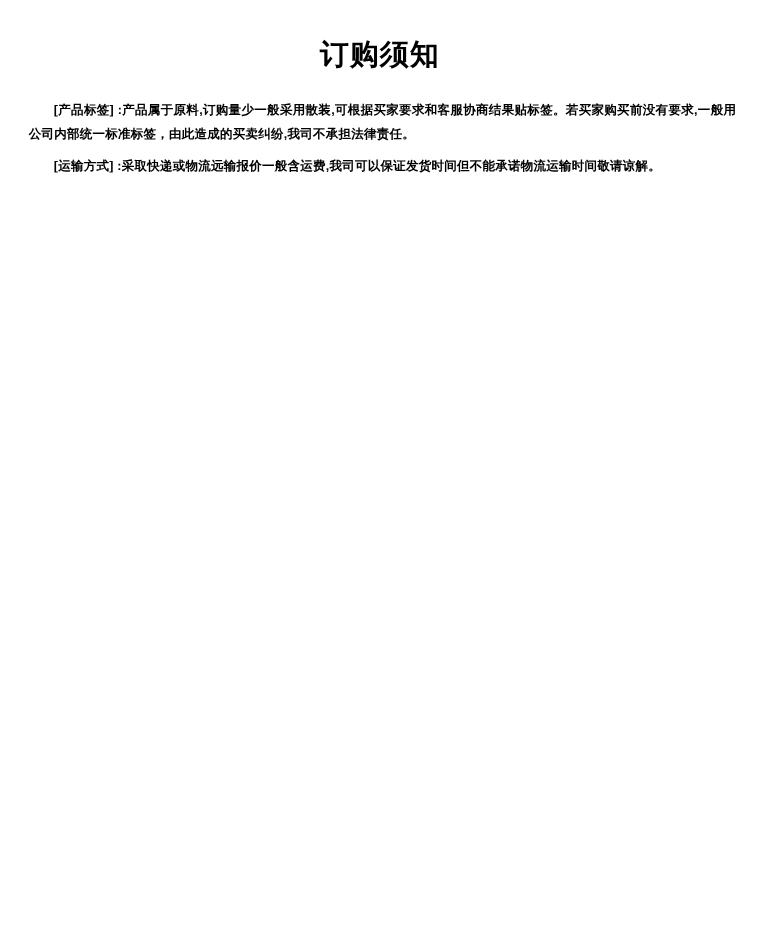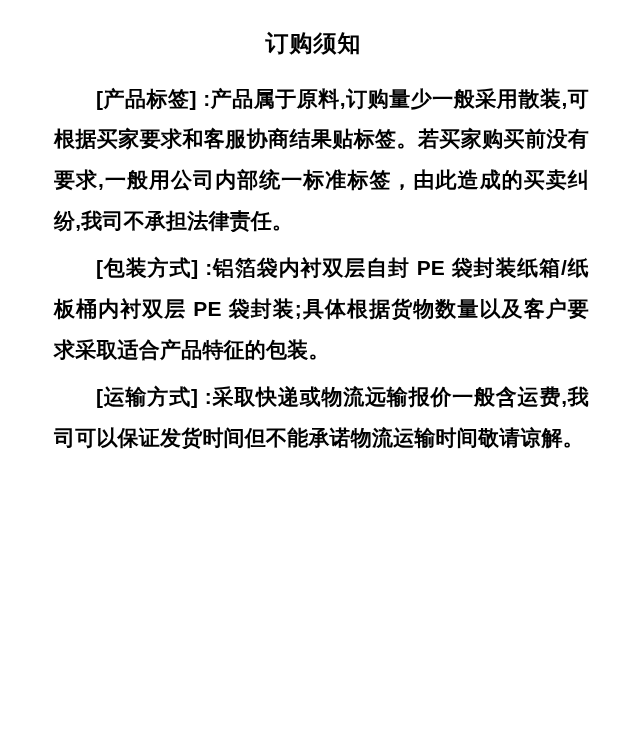--- a/index.html
+++ b/index.html
@@ -11,21 +11,21 @@
     height: 747px;
     background: #ffffff;
     font-family: "Liberation Sans", sans-serif;
     color: #000000;
     overflow: hidden;
   }
   .page {
     width: 619px;
     height: 596px;
     box-sizing: border-box;
-    padding: 18px 30px 10px 38px;
+    padding: 18px 30px 10px 19px;
   }
   .title-cn {
     text-align: center;
     font-size: 23px;
     font-weight: 700;
     letter-spacing: 1px;
     line-height: 1.5;
     margin: 8px 0 2px 0;
   }
   .title-en {
@@ -33,27 +33,27 @@
     font-size: 20px;
     font-weight: 700;
     letter-spacing: 0.3px;
     line-height: 1.5;
     margin: 0 0 6px 0;
   }
   .body-block {
     margin-top: 18px;
   }
   .para {
-    font-size: 21px;
+    font-size: 10px;
     font-weight: 700;
     line-height: 1.95;
     text-align: justify;
     text-justify: inter-ideograph;
     text-indent: 2em;
-    margin: 0 0 6px 16px;
+    margin: 0 0 6px 4px;
     letter-spacing: 0.2px;
   }
   .para.gap-before {
     margin-top: 26px;
   }
   .para.no-indent {
     text-indent: 0;
   }
 </style>
 </head>
@@ -61,21 +61,20 @@
 
 <div class="page">
 
   <h1 class="title-cn">订购须知</h1>
 
 
   <div class="body-block">
 
     <p class="para">[产品标签] :产品属于原料,订购量少一般采用散装,可根据买家要求和客服协商结果贴标签。若买家购买前没有要求,一般用公司内部统一标准标签，由此造成的买卖纠纷,我司不承担法律责任。</p>
 
-    <p class="para">[包装方式] :铝箔袋内衬双层自封 PE 袋封装纸箱/纸板桶内衬双层 PE 袋封装;具体根据货物数量以及客户要求采取适合产品特征的包装。</p>
 
 
     <p class="para">[运输方式] :采取快递或物流远输报价一般含运费,我司可以保证发货时间但不能承诺物流运输时间敬请谅解。</p>
 
 
 
   </div>
 </div>
 
 </body></html>

